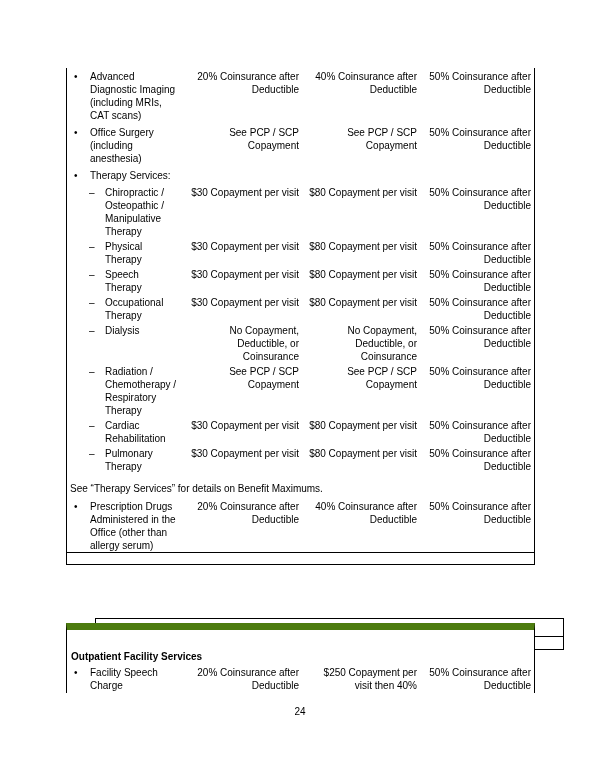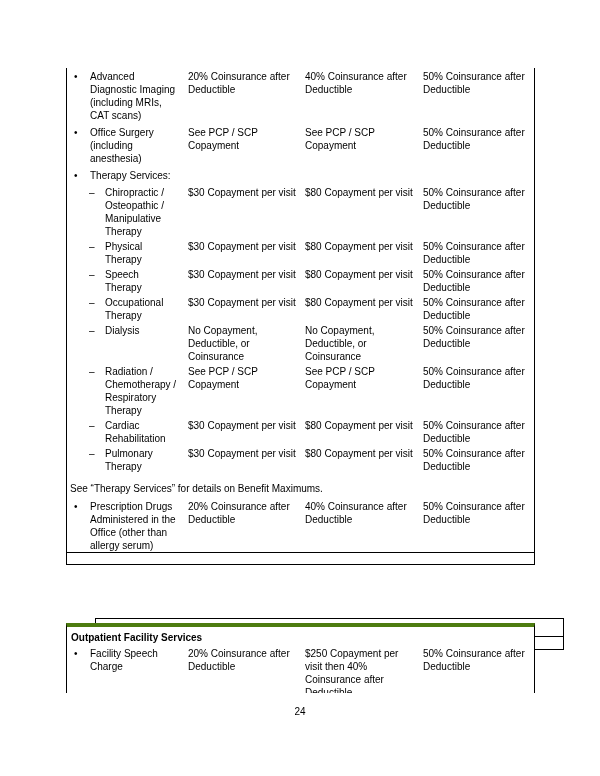--- a/index.html
+++ b/index.html
@@ -15,36 +15,36 @@
   .main{top:68px;border-left:1px solid #000;border-right:1px solid #000;border-bottom:1px solid #000;padding-top:2px;}
 
   .row{display:grid;grid-template-columns:118px 117px 118px 114px;margin-bottom:4px;}
   .row.s{margin-bottom:2px;}
   .row.last{margin-top:5px;margin-bottom:0;}
   .lab{position:relative;padding-left:23px;box-sizing:border-box;}
   .row.s .lab{padding-left:38px;}
   .mk{position:absolute;left:7px;top:0;}
   .row.s .mk{left:22px;}
   .txt,.val{white-space:pre-line;}
-  .val{text-align:left;padding:0 3px;box-sizing:border-box;}
+  .val{text-align:right;padding:0 3px;box-sizing:border-box;}
 
   .note{padding-left:3px;margin-top:9px;}
   .note + .note{margin-top:9px;}
 
   .rule-spacer{border-top:1px solid #000;height:11px;}
 
   
   .orth{top:618px;border:1px solid #000;margin-left:29px;}
   .orow{display:grid;grid-template-columns:118px 349px;padding:2px 0;}
   .olbl{font-weight:bold;padding-left:5px;}
   .oval{text-align:center;white-space:pre-line;}
   .ospacer{border-top:1px solid #000;height:12px;}
 
   
-  .outp{top:623px;height:70px;border-left:1px solid #000;border-right:1px solid #000;border-top:4px solid #4d7c0f;padding-top:4px;overflow:hidden;}
+  .outp{top:623px;height:70px;border-left:1px solid #000;border-right:1px solid #000;border-top:7px solid #4d7c0f;padding-top:20px;overflow:hidden;}
   .sechead{font-weight:bold;padding-left:4px;}
   .outp .row{margin-top:3px;}
 
   .pageno{position:absolute;top:705px;left:0;width:600px;text-align:center;}
 </style>
 </head>
 <body>
 
 <div class="block main">
 

